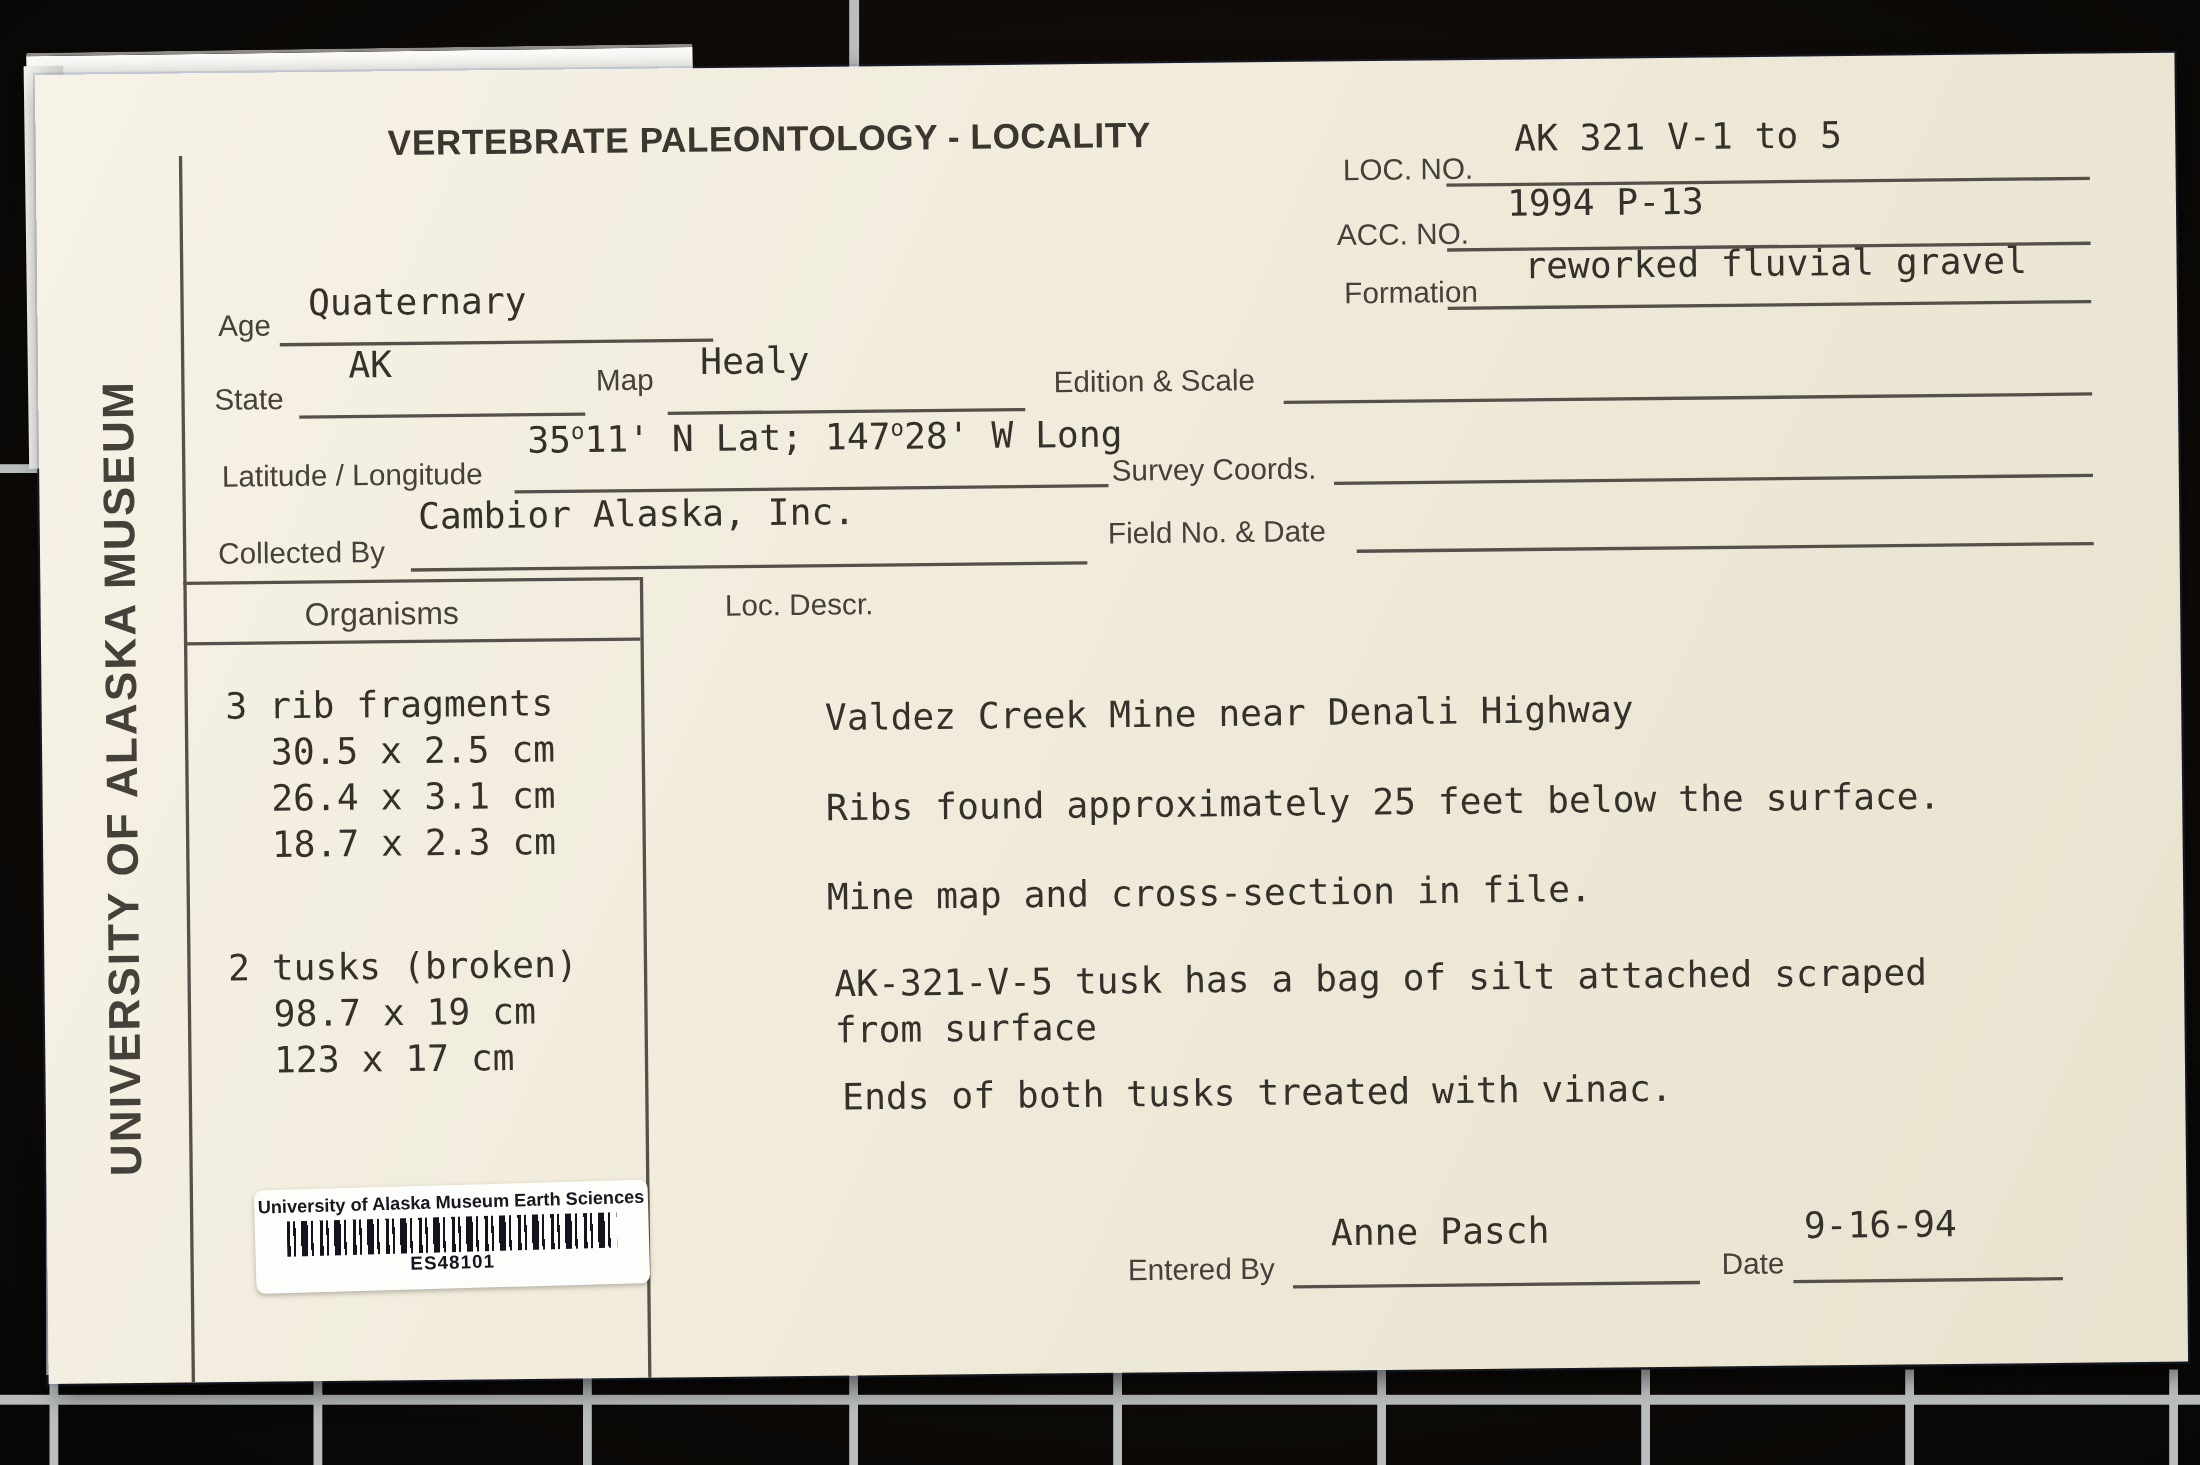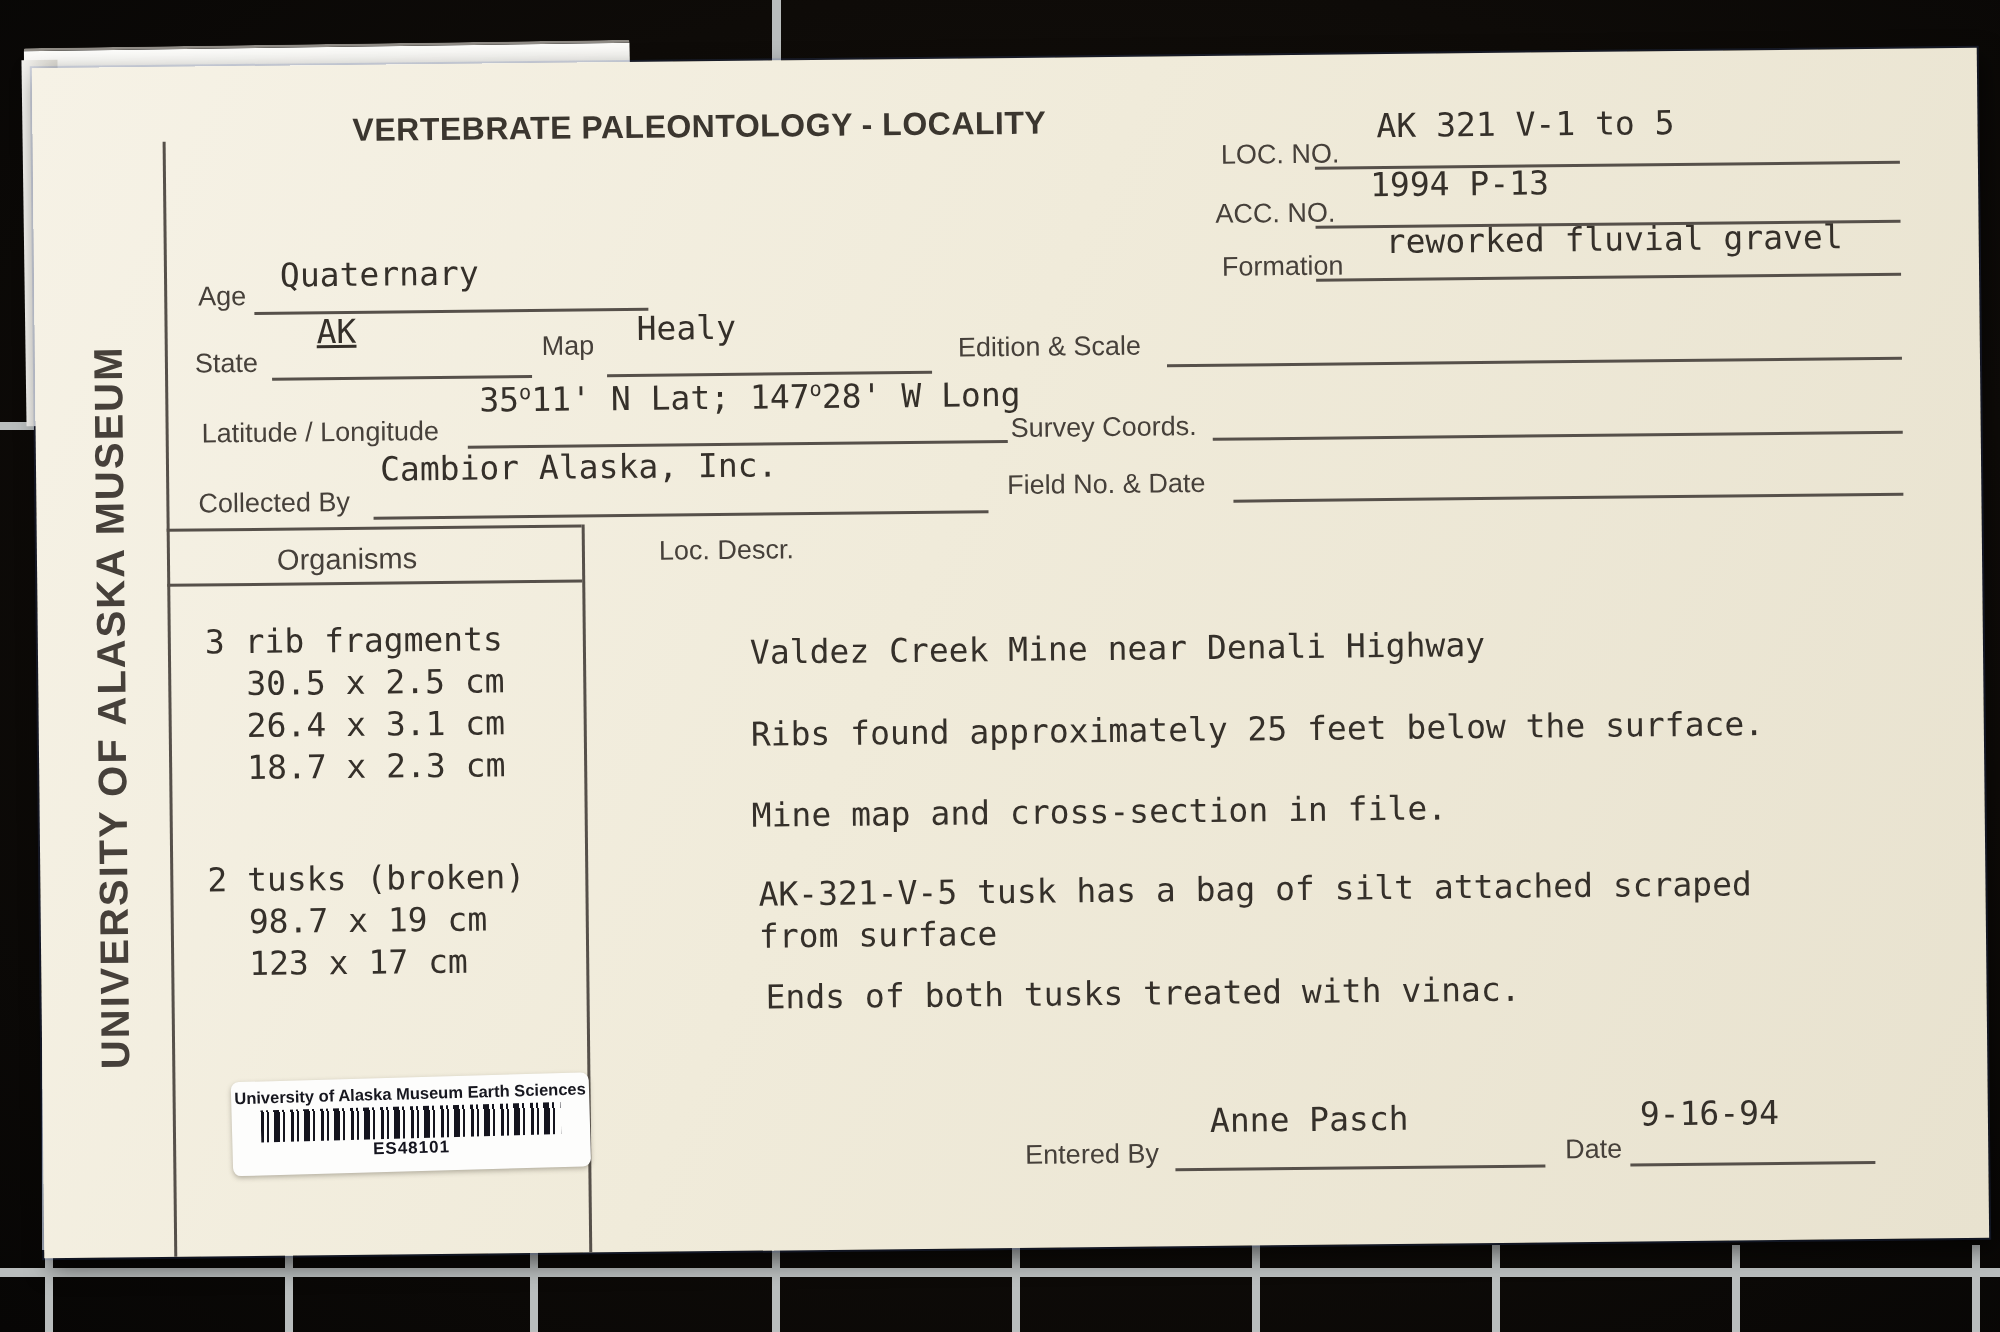--- a/index.html
+++ b/index.html
@@ -81,21 +81,21 @@
 
     <div class="lbl" style="left:1188px;top:196px;">Formation</div>
     <div class="typed" style="left:1352px;top:168px;">reworked fluvial gravel</div>
     <div class="rule" style="left:1282px;top:224px;width:585px;"></div>
 
     <div class="lbl" style="left:164px;top:215px;">Age</div>
     <div class="typed" style="left:246px;top:190px;">Quaternary</div>
     <div class="rule" style="left:220px;top:246px;width:394px;"></div>
 
     <div class="lbl" style="left:160px;top:282px;">State</div>
-    <div class="typed" style="left:282px;top:247px;text-decoration:underline;">AK</div>
+    <div class="typed" style="left:282px;top:247px;">AK</div>
     <div class="rule" style="left:237px;top:312px;width:260px;"></div>
     <div class="lbl" style="left:507px;top:268px;">Map</div>
     <div class="typed" style="left:602px;top:247px;">Healy</div>
     <div class="rule" style="left:572px;top:312px;width:325px;"></div>
     <div class="lbl" style="left:923px;top:274px;">Edition &amp; Scale</div>
     <div class="rule" style="left:1132px;top:308px;width:735px;"></div>
 
     <div class="lbl" style="left:166px;top:352px;">Latitude / Longitude</div>
     <div class="typed" style="left:444px;top:317px;"><span>35</span><sup>o</sup><span>11' N Lat; 147</span><sup>o</sup><span>28' W Long</span></div>
     <div class="rule" style="left:432px;top:382px;width:540px;"></div>

